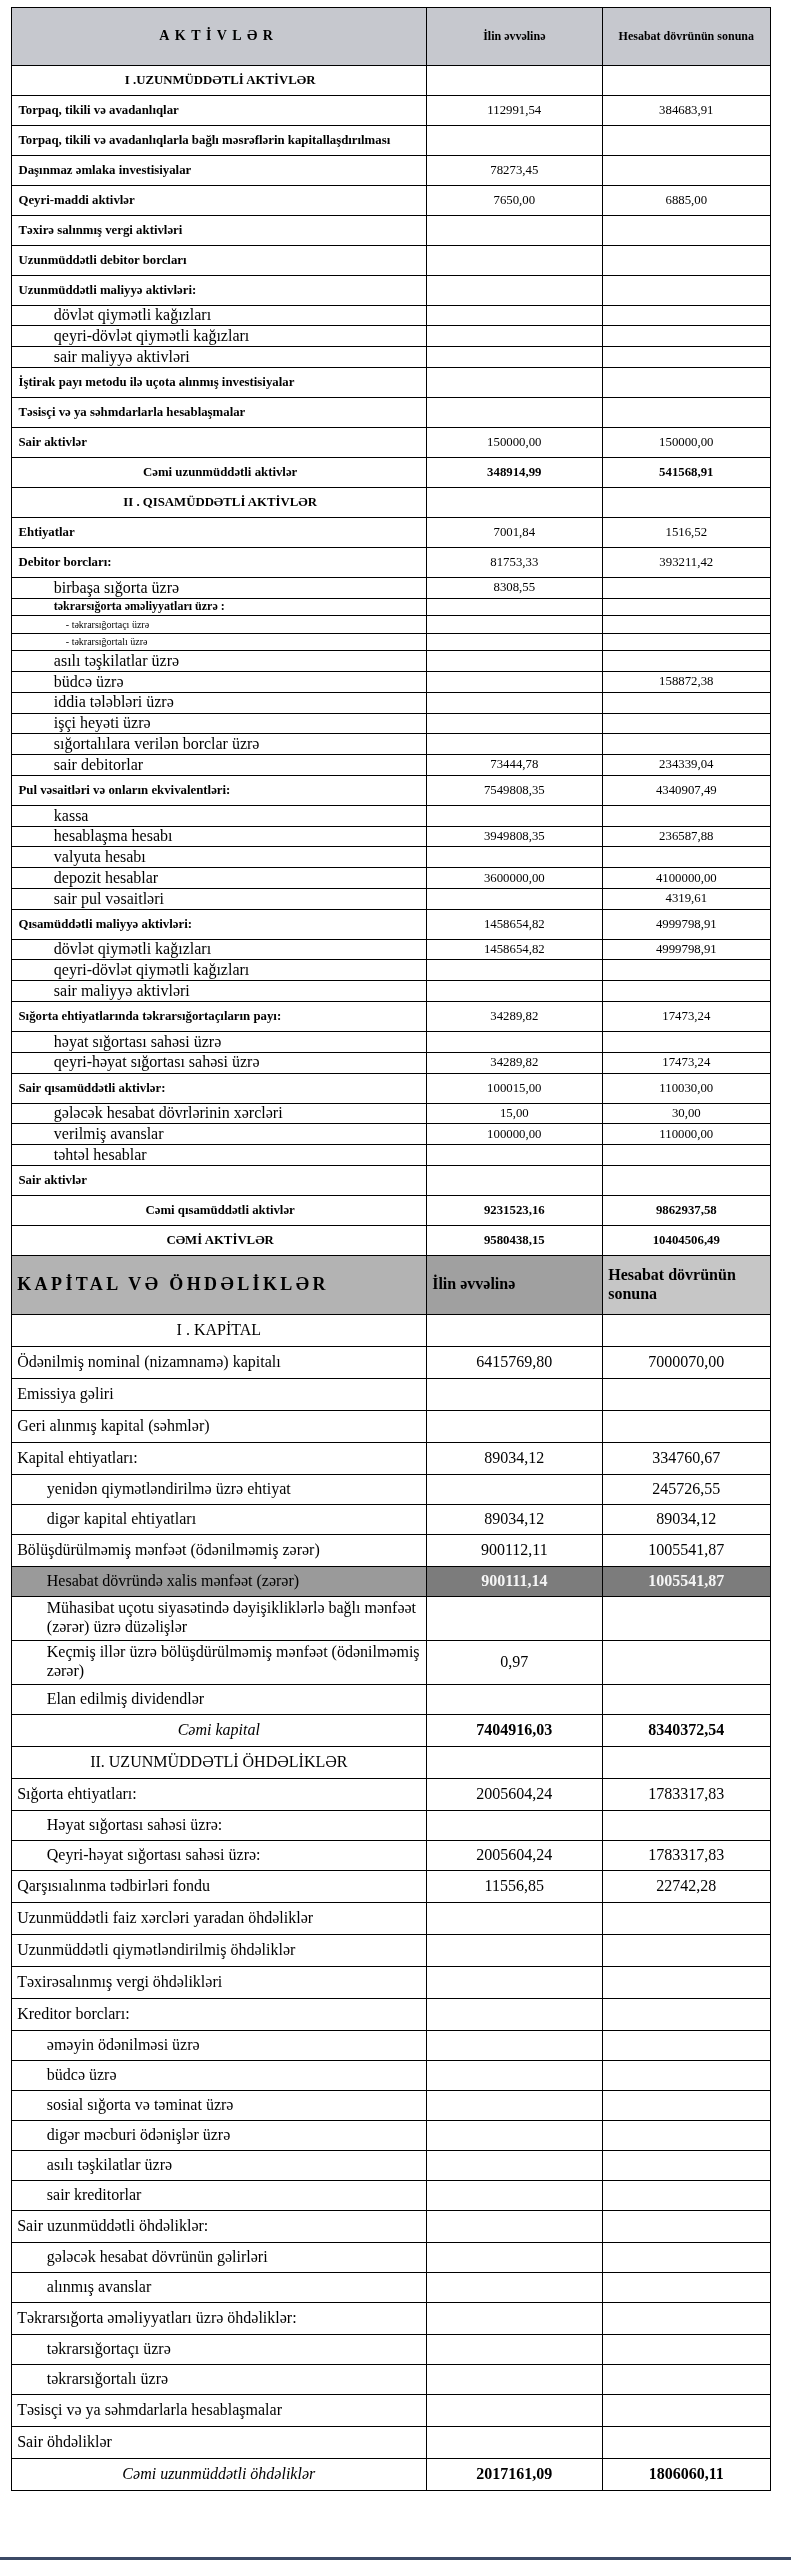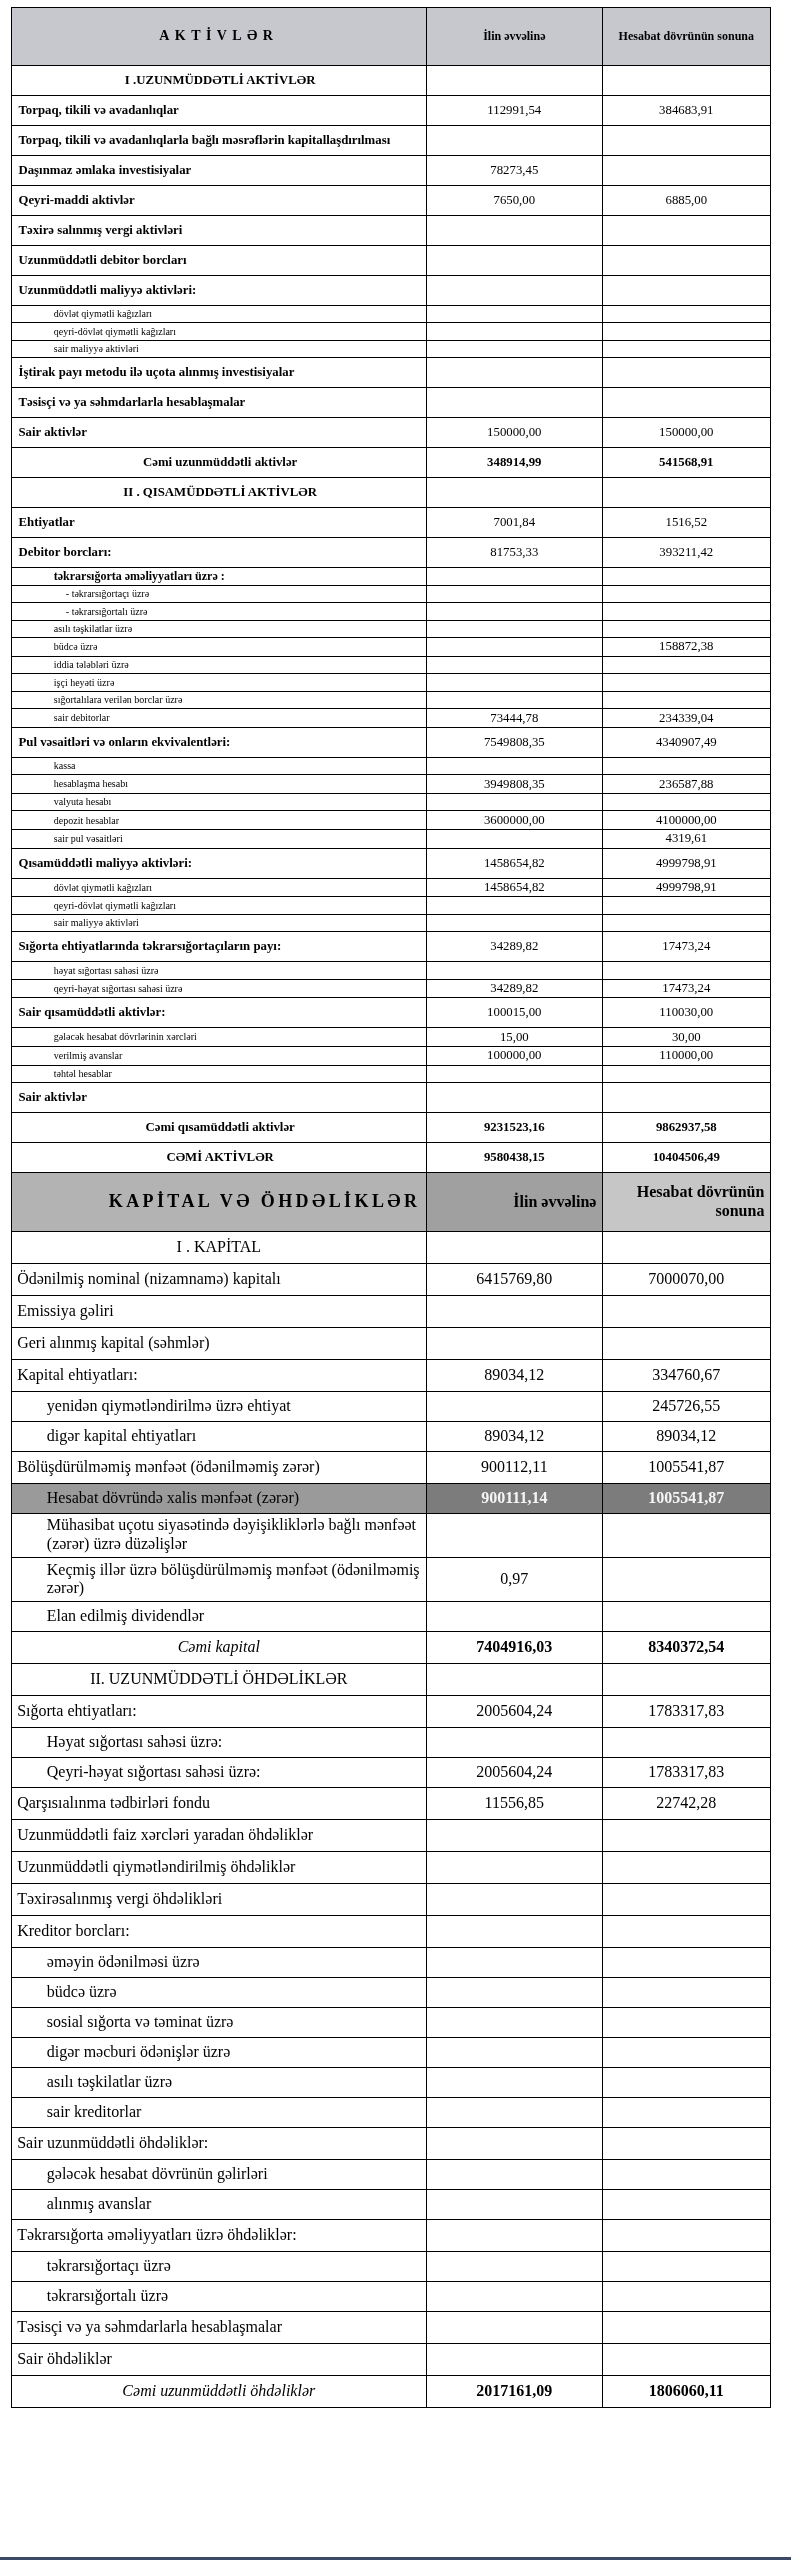--- a/index.html
+++ b/index.html
@@ -41,33 +41,33 @@
     height: 58px;
     padding: 4px 5.4px;
     line-height: 1.2;
   }
   .assets th.title { font-size: 14px; letter-spacing: 5.4px; }
   .assets th.colh  { font-size: 12px; }
   .assets td { height: 30px; }
   .assets td.label { font-weight: bold; padding: 2.7px 4px 2.7px 6.7px; line-height: 1.15; }
   .assets td.val { text-align: center; padding: 1.3px 2.7px; }
   .assets tr.sub td, .assets tr.sub2 td, .assets tr.subbold td { height: 17.5px; }
-  .assets tr.sub td.label  { font-weight: normal; font-size: 10px; padding: 0.7px 2.7px 0.7px 42px; }
+  .assets tr.sub td.label  { font-weight: normal; font-size: 16px; padding: 0.7px 2.7px 0.7px 42px; }
   .assets tr.sub2 td.label { font-weight: normal; font-size: 10px; padding: 0.7px 2.7px 0.7px 54px; }
   .assets tr.subbold td.label { font-weight: bold; font-size: 12px; padding: 0.7px 2.7px 0.7px 42px; }
   .assets tr.section td.label { text-align: center; }
   .assets tr.total td.label { text-align: center; }
   .assets tr.total td.val, .assets tr.grand td.val { font-weight: bold; }
   .assets tr.grand td.label { text-align: center; }
 
   
   .liab { font-size: 16px; margin-top: -1.3px; }
   .liab thead th {
     font-weight: bold;
-    text-align: right;
+    text-align: left;
     height: 59px;
     padding: 4px 5.4px;
     line-height: 1.15;
   }
   .liab th.title { background: var(--liab-title-bg, #b3b3b3); font-size: 18px; letter-spacing: 3.4px; }
   .liab th.h2 { background: var(--liab-col2-bg, #a0a0a0); font-size: 16px; }
   .liab th.h3 { background: var(--liab-col3-bg, #c6c6c6); font-size: 16px; }
   .liab td { height: 32px; }
   .liab td.label { font-weight: normal; padding: 2.7px 5.4px; line-height: 1.18; }
   .liab td.val { text-align: center; padding: 1.3px 2.7px; }
@@ -194,20 +194,25 @@
         <tr class="row main">
           <td class="label">Ehtiyatlar</td>
           <td class="val">7001,84</td>
           <td class="val">1516,52</td>
         </tr>
         <tr class="row main">
           <td class="label">Debitor borcları:</td>
           <td class="val">81753,33</td>
           <td class="val">393211,42</td>
         </tr>
+        <tr class="row sub">
+          <td class="label">birbaşa sığorta üzrə</td>
+          <td class="val">8308,55</td>
+          <td class="val"></td>
+        </tr>
         <tr class="row subbold">
           <td class="label">təkrarsığorta əməliyyatları üzrə :</td>
           <td class="val"></td>
           <td class="val"></td>
         </tr>
         <tr class="row sub2">
           <td class="label">- təkrarsığortaçı üzrə</td>
           <td class="val"></td>
           <td class="val"></td>
         </tr>

